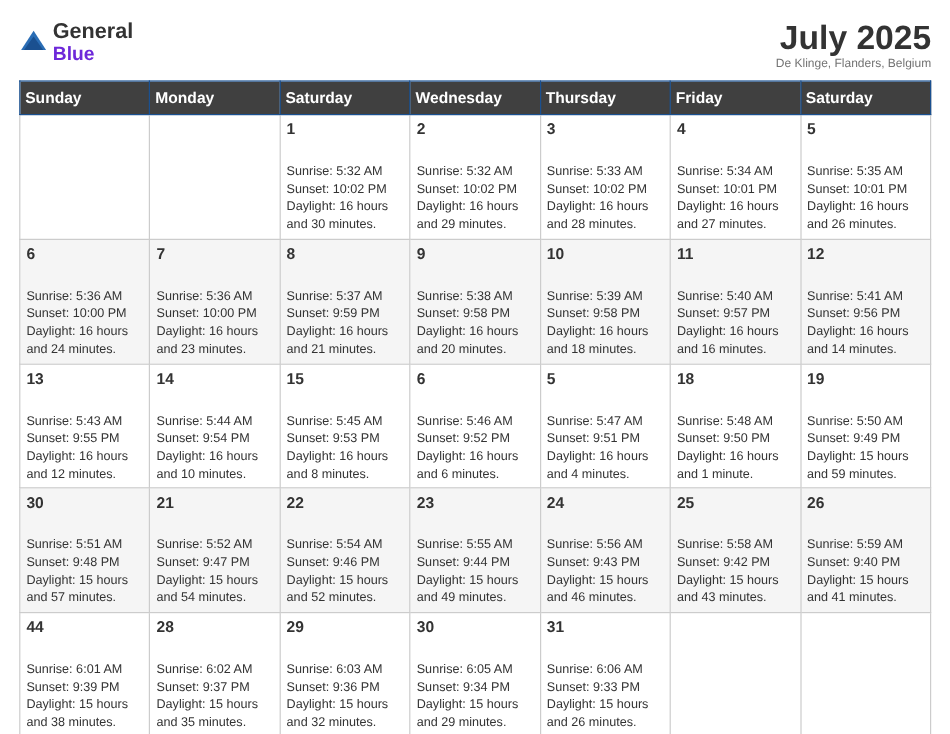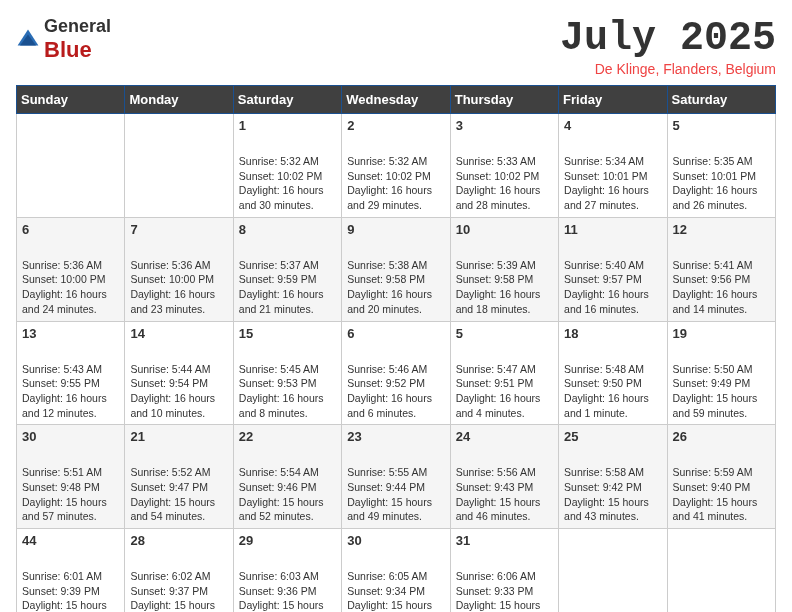--- a/index.html
+++ b/index.html
@@ -22,28 +22,27 @@
       gap: 4px;
     }
     .logo-icon {
       width: 24px;
       height: 24px;
     }
     .title-block {
       text-align: right;
     }
     .month-title {
-      font-size: 40px;
+      font-size: 28px;
       font-weight: bold;
       color: #333;
-      font-family: Liberation Mono, monospace;
     }
     .location-title {
-      font-size: 14px;
-      color: #ef4444;
+      font-size: 10px;
+      color: #737373;
       padding-left: 28px;
     }
     .calendar {
       width: 100%;
       border-collapse: collapse;
       border: 1px solid #ccc;
     }
     .calendar th {
       background-color: #404040;
       color: #fff;
@@ -86,21 +85,21 @@
 <body>
 
 <div class="header">
   <div class="logo">
     <svg class="logo-icon" viewBox="0 0 30 30" xmlns="http://www.w3.org/2000/svg">
       <polygon points="15,2 28,22 2,22" fill="#2a6db5"></polygon>
       <polygon points="15,8 25,22 5,22" fill="#1a5090"></polygon>
     </svg>
     <span>
       <span style="font-size:18px;font-weight:bold;color:#333;">General</span><br>
-      <span style="font-size:22px;font-weight:bold;color:#b91c1c;">Blue</span>
+      <span style="font-size:16px;font-weight:bold;color:#6d28d9;">Blue</span>
     </span>
   </div>
   <div class="title-block">
     <div class="month-title">July 2025</div>
     <div class="location-title">De Klinge, Flanders, Belgium</div>
   </div>
 </div>
 
 <table class="calendar">
   <thead>

